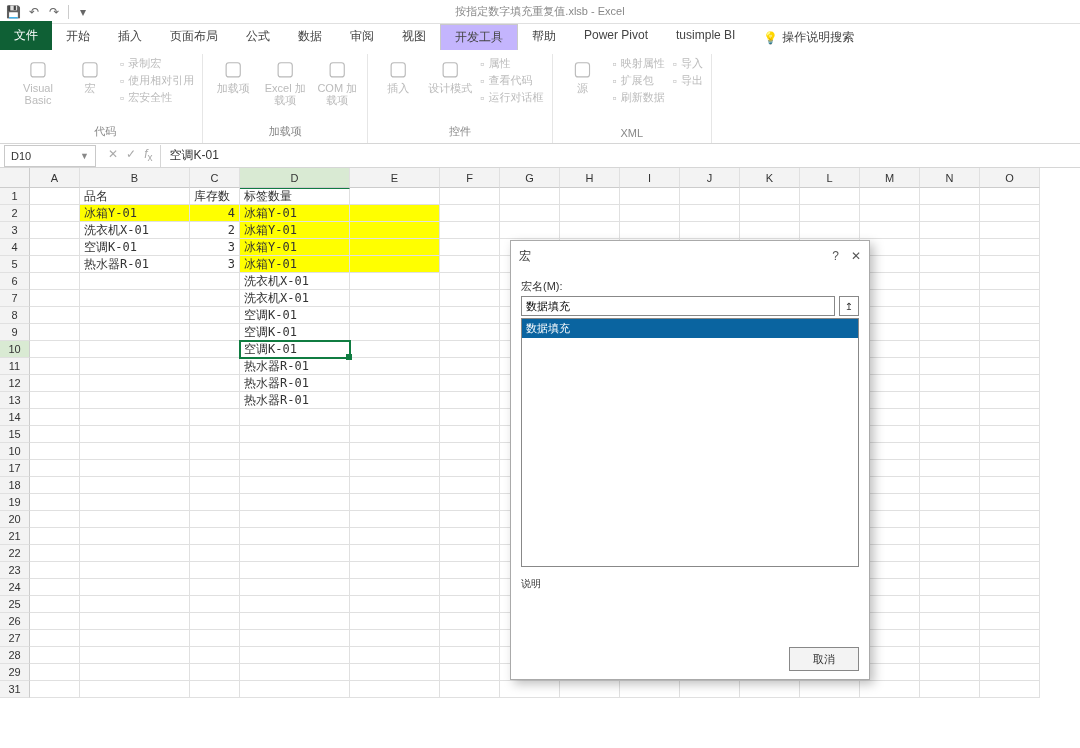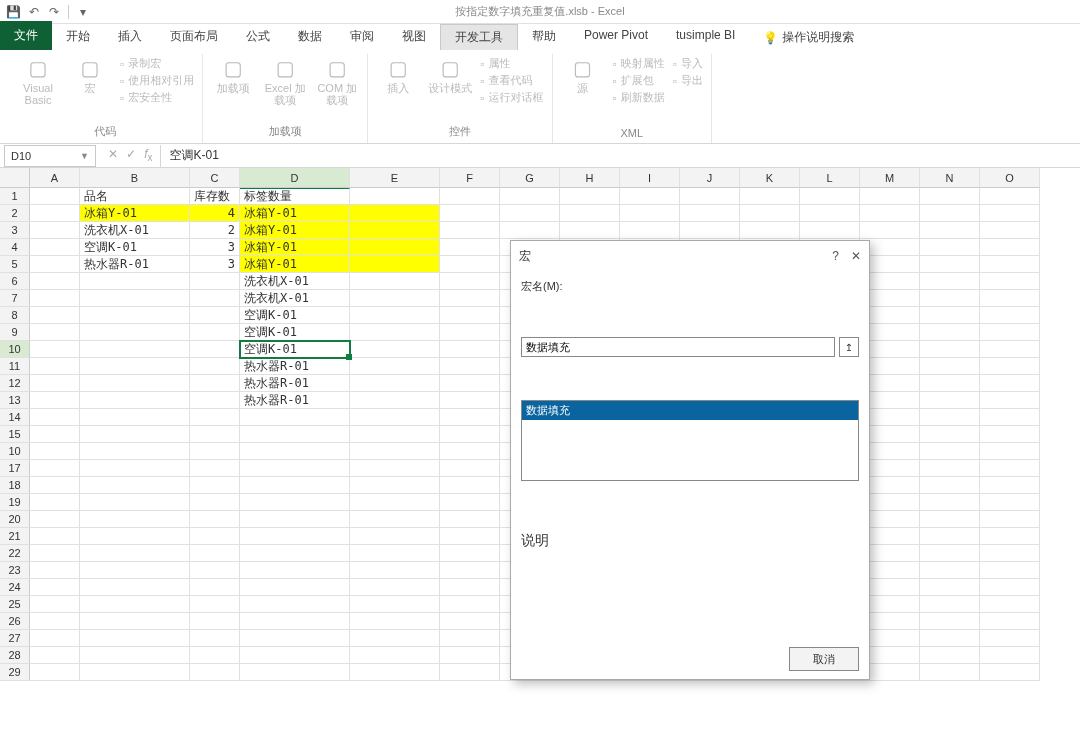--- a/index.html
+++ b/index.html
@@ -8,21 +8,21 @@
 
 .qat { height: 24px; background: #fff; display: flex; align-items: center; padding: 0 6px; gap: 4px; border-bottom: 1px solid #e0e0e0; }
 .qat .icon { width: 16px; height: 16px; display: flex; align-items: center; justify-content: center; color: #666; cursor: pointer; }
 .qat .divider { width: 1px; height: 14px; background: #ccc; margin: 0 2px; }
 .title-area { position: absolute; left: 50%; transform: translateX(-50%); top: 4px; color: #888; font-size: 11px; }
 
 
 .ribbon-tabs { height: 26px; background: #fff; display: flex; align-items: flex-end; padding-left: 0; }
 .ribbon-tabs .tab { padding: 4px 14px; cursor: pointer; font-size: 12px; color: #444; }
 .ribbon-tabs .tab.file { background: #0F6035; color: #fff; padding: 6px 14px; }
-.ribbon-tabs .tab.active { border: 1px solid #c9c9c9; border-bottom: none; background: #e5e5e5; text-align: center; }
+.ribbon-tabs .tab.active { border: 1px solid #c9c9c9; border-bottom: none; background: #c4b5fd; text-align: center; }
 .ribbon-tabs .search-help { display: flex; align-items: center; gap: 4px; }
 
 
 .ribbon { height: 94px; background: #fff; border-bottom: 1px solid #d6d6d6; display: flex; padding: 4px 8px 0 8px; }
 .ribbon-group { display: flex; flex-direction: column; align-items: center; border-right: 1px solid #e6e6e6; padding: 0 8px; }
 .ribbon-group .row { display: flex; gap: 8px; flex: 1; align-items: flex-start; padding-top:2px; }
 .ribbon-group .label { font-size: 11px; color: #888; padding: 2px 0 4px; }
 .big-btn { display: flex; flex-direction: column; align-items: center; gap: 2px; cursor: pointer; width: 44px; color:#bbb; }
 .big-btn .ic { font-size: 20px; }
 .big-btn .cap { font-size: 11px; text-align: center; line-height: 1.1; }
@@ -47,31 +47,31 @@
 .yellow { background: #FFFF00; }
 .row { display: flex; }
 .sel { outline: 2px solid #107C41; outline-offset: -1px; position: relative; z-index: 2; }
 .sel::after { content: ""; position: absolute; right: -3px; bottom: -3px; width: 6px; height: 6px; background: #107C41; }
 
 
 .dialog { position: absolute; left: 510px; top: 240px; width: 360px; height: 440px; background: #fff; border: 1px solid #aaa; box-shadow: 4px 4px 10px rgba(0,0,0,0.25); display: flex; flex-direction: column; }
 .dlg-title { height: 30px; display: flex; align-items: center; padding: 0 8px; font-size: 12px; justify-content: space-between; }
 .dlg-title .right { display: flex; gap: 12px; color: #555; }
 .dlg-body { flex: 1; padding: 8px 10px; display: flex; gap: 8px; }
-.dlg-left { flex: 1; display: flex; flex-direction: column; gap: 41px; }
+.dlg-left { flex: 1; display: flex; flex-direction: column; }
 .lbl { font-size: 11px; margin-bottom: 2px; }
 .macro-name-row { display: flex; gap: 4px; }
 .macro-input { flex: 1; height: 20px; border: 1px solid #888; padding: 0 4px; font-size: 11px; background:#fff; }
 .up-btn { width: 20px; height: 20px; border: 1px solid #888; display: flex; align-items: center; justify-content: center; font-size: 10px; }
 .macro-list { flex: 1; border: 1px solid #888; margin-top: 2px; font-size: 11px; overflow: auto; background:#fff; }
 .macro-list .item { padding: 2px 4px; }
 .macro-list .item.selected { background: #0a64a0; color: #fff; }
 .loc-row { display: flex; align-items: center; gap: 6px; margin-top: 8px; }
 .loc-select { flex: 1; height: 20px; border: 1px solid #888; padding: 0 4px; font-size: 11px; display: flex; align-items: center; justify-content: space-between; }
-.desc { margin-top: 10px; font-size: 14px; }
+.desc { margin-top: 10px; font-size: 10px; }
 .dlg-right { width: 78px; display: flex; flex-direction: column; gap: 8px; padding-top: 16px; }
 .dlg-btn { height: 24px; border: 1px solid #888; display: flex; align-items: center; justify-content: center; font-size: 11px; background: #f3f3f3; cursor: pointer; }
 .dlg-btn.primary { border: 1.5px solid #2a5a9e; }
 .dlg-btn.disabled { color: #aaa; }
 .dlg-footer { padding: 8px 10px; display: flex; justify-content: flex-end; }
 .dlg-footer .dlg-btn { width: 70px; }
 
 .col-D-edge-top {border-top: 1.5px solid #107C41;}
 </style>
 </head>
@@ -762,20 +762,38 @@
         <div class="cell" style="width: 60px;"></div>
         <div class="cell" style="width: 60px;"></div>
         <div class="cell" style="width: 60px;"></div>
         <div class="cell" style="width: 60px;"></div>
         <div class="cell" style="width: 60px;"></div>
         <div class="cell" style="width: 60px;"></div>
         <div class="cell" style="width: 60px;"></div>
         <div class="cell" style="width: 60px;"></div>
         <div class="cell" style="width: 60px;"></div>
       </div>
+      <div class="row">
+        <div class="rh">31</div>
+        <div class="cell" style="width: 50px;"></div>
+        <div class="cell" style="width: 110px;"></div>
+        <div class="cell" style="width: 50px;"></div>
+        <div class="cell" style="width: 110px;"></div>
+        <div class="cell" style="width: 90px;"></div>
+        <div class="cell" style="width: 60px;"></div>
+        <div class="cell" style="width: 60px;"></div>
+        <div class="cell" style="width: 60px;"></div>
+        <div class="cell" style="width: 60px;"></div>
+        <div class="cell" style="width: 60px;"></div>
+        <div class="cell" style="width: 60px;"></div>
+        <div class="cell" style="width: 60px;"></div>
+        <div class="cell" style="width: 60px;"></div>
+        <div class="cell" style="width: 60px;"></div>
+        <div class="cell" style="width: 60px;"></div>
+      </div>
     </div>
 </div>
 
 <div class="dialog">
   <div class="dlg-title">
     <span>宏</span>
     <div class="right">
       <span>?</span>
       <span>✕</span>
     </div>

